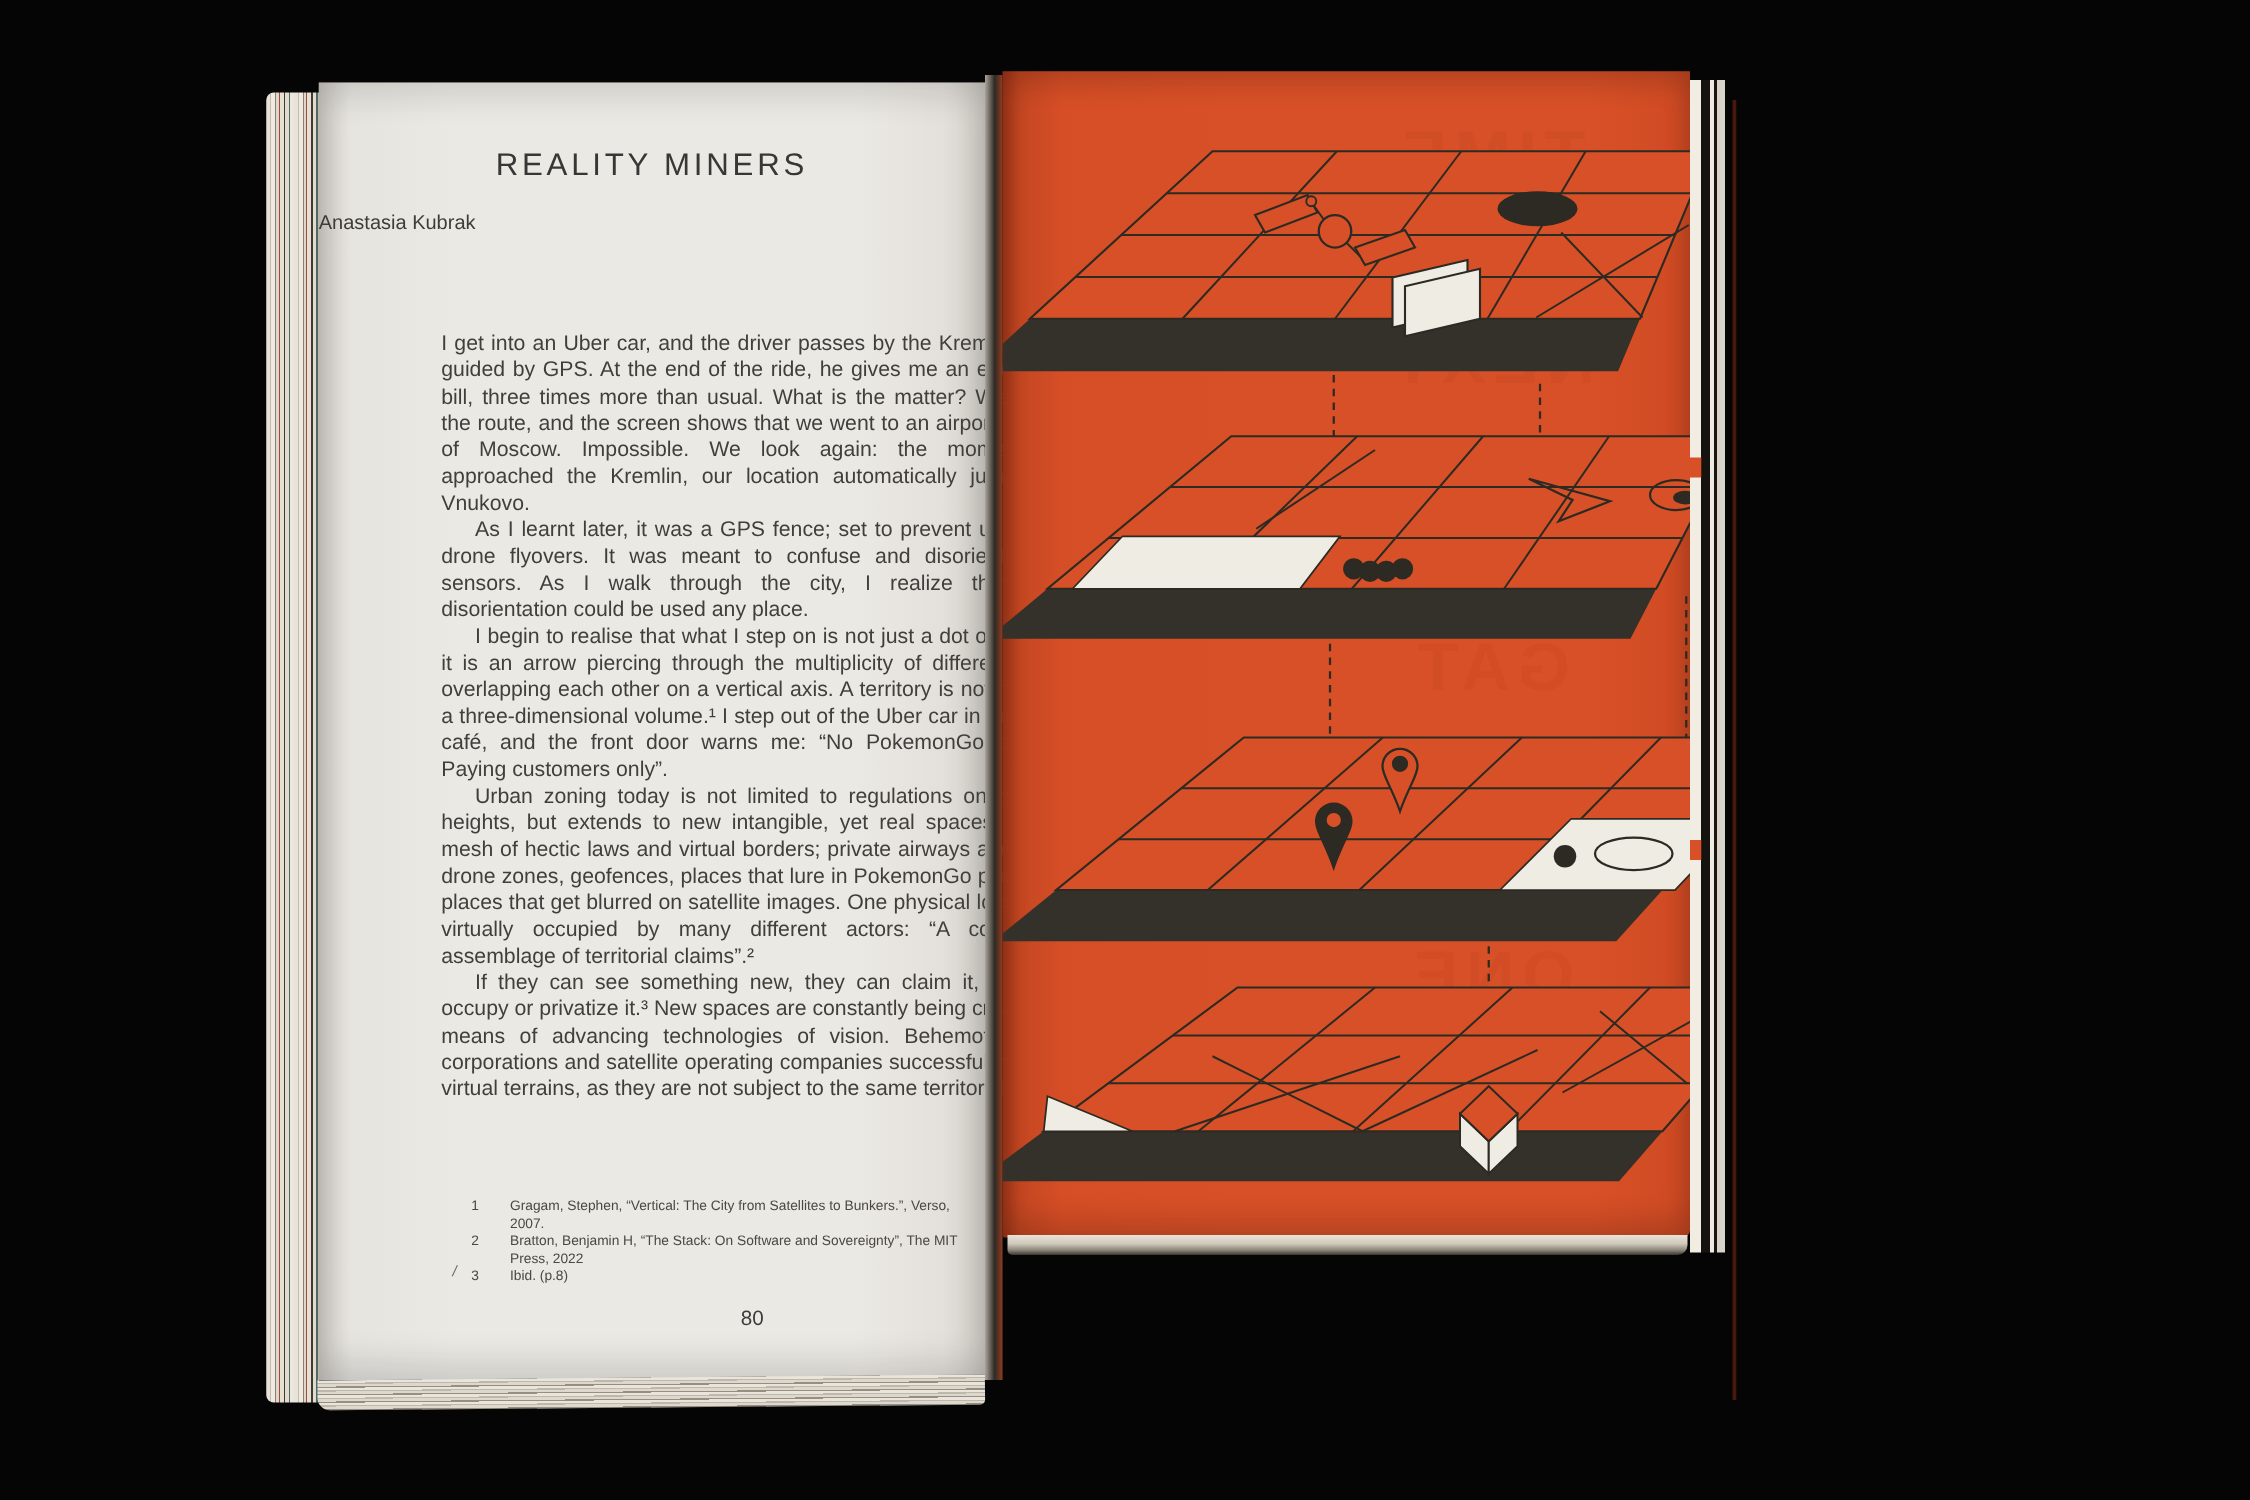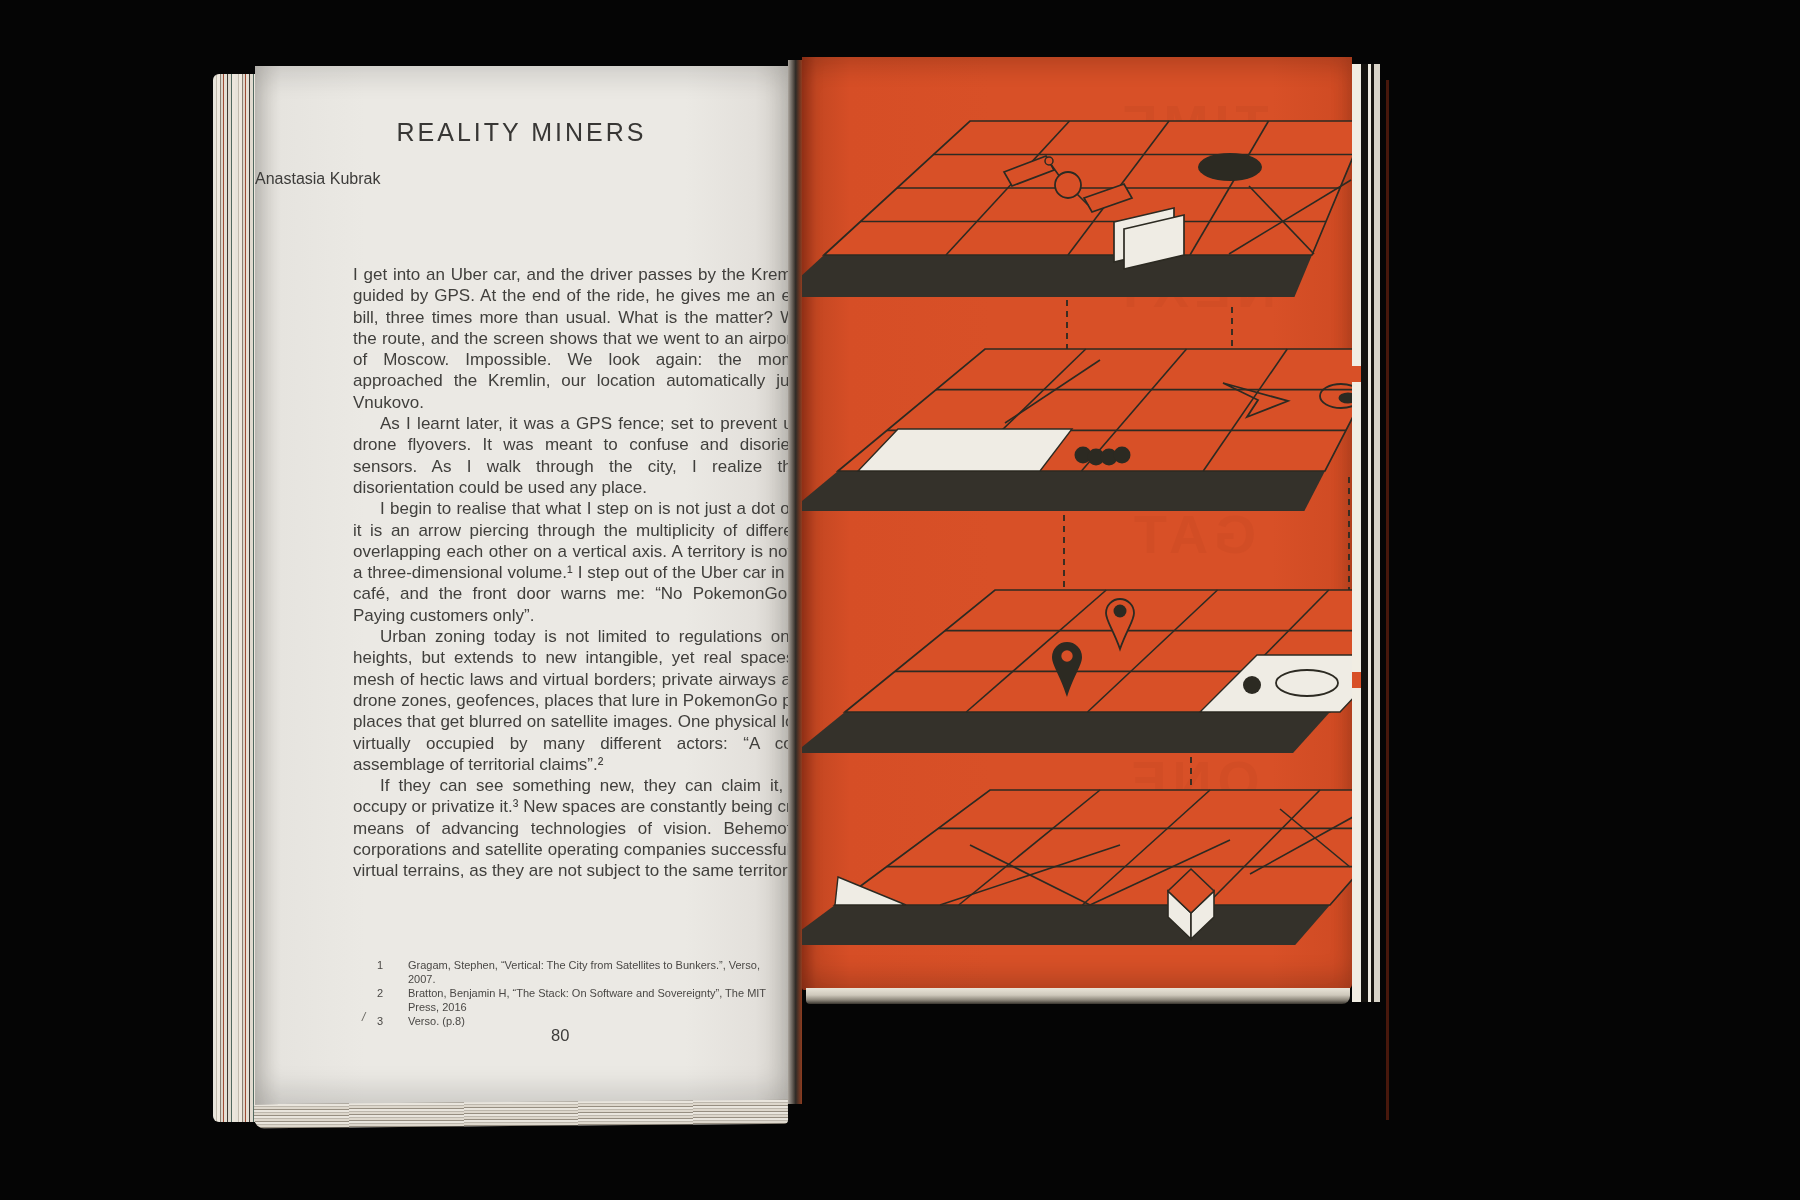--- a/index.html
+++ b/index.html
@@ -40,21 +40,21 @@
   .author{position:absolute;left:0;top:104px;width:100%;text-align:left;font-size:16px;color:#3d3c3a;}
   .bodytext{position:absolute;left:98px;top:198px;width:504px;
     font-size:17px;line-height:21.3px;text-align:justify;color:#403f3c;}
   .bodytext p{margin:0;text-indent:27px;}
   .bodytext p:first-child{text-indent:0;}
   .footnotes{position:absolute;left:122px;top:892px;width:402px;font-size:11px;line-height:14px;color:#4a4845;}
   .fn{display:flex;}
   .fn-num{width:31px;flex:0 0 31px;}
   .fn-text{width:368px;}
   .stray{position:absolute;left:107px;top:944px;font-size:12px;font-style:italic;color:#6a6862;}
-  .pagenum{position:absolute;left:296px;top:960px;width:60px;text-align:left;font-size:16.5px;color:#3d3c3a;}
+  .pagenum{position:absolute;left:296px;top:980px;width:60px;text-align:right;font-size:16.5px;color:#3d3c3a;}
 
   
   .ghost{position:absolute;left:225px;top:26px;width:330px;height:900px;
     display:flex;flex-direction:column;align-items:center;
     transform:scaleX(-1);color:#8c2a10;opacity:.075;font-weight:700;
     font-size:54px;line-height:82px;letter-spacing:6px;pointer-events:none;}
   .illu{position:absolute;inset:0;}
 </style>
 </head>
 <body>
@@ -72,25 +72,25 @@
         <p>Urban zoning today is not limited to regulations on building heights, but extends to new intangible, yet real spaces. It is a mesh of hectic laws and virtual borders; private airways and no-fly drone zones, geofences, places that lure in PokemonGo players or places that get blurred on satellite images. One physical location is virtually occupied by many different actors: “A conceptual assemblage of territorial claims”.²</p>
         <p>If they can see something new, they can claim it, name it, occupy or privatize it.³ New spaces are constantly being created by means of advancing technologies of vision. Behemoth digital corporations and satellite operating companies successfully exploit virtual terrains, as they are not subject to the same territorial laws.</p>
       </div>
     <div class="footnotes" id="footnotes">
         <div class="fn">
           <div class="fn-num">1</div>
           <div class="fn-text">Gragam, Stephen, “Vertical: The City from Satellites to Bunkers.”, Verso, 2007.</div>
         </div>
         <div class="fn">
           <div class="fn-num">2</div>
-          <div class="fn-text">Bratton, Benjamin H, “The Stack: On Software and Sovereignty”, The MIT Press, 2016</div>
+          <div class="fn-text">Bratton, Benjamin H, “The Stack: On Software and Sovereignty”, The MIT Press, 2022</div>
         </div>
         <div class="fn">
           <div class="fn-num">3</div>
-          <div class="fn-text">Verso. (p.8)</div>
+          <div class="fn-text">Ibid. (p.8)</div>
         </div>
       </div>
     <div class="stray">/</div>
     <div class="pagenum">80</div>
   </div>
 </div>
 
 <div class="gutter"></div>
 
 <div class="page-right">

